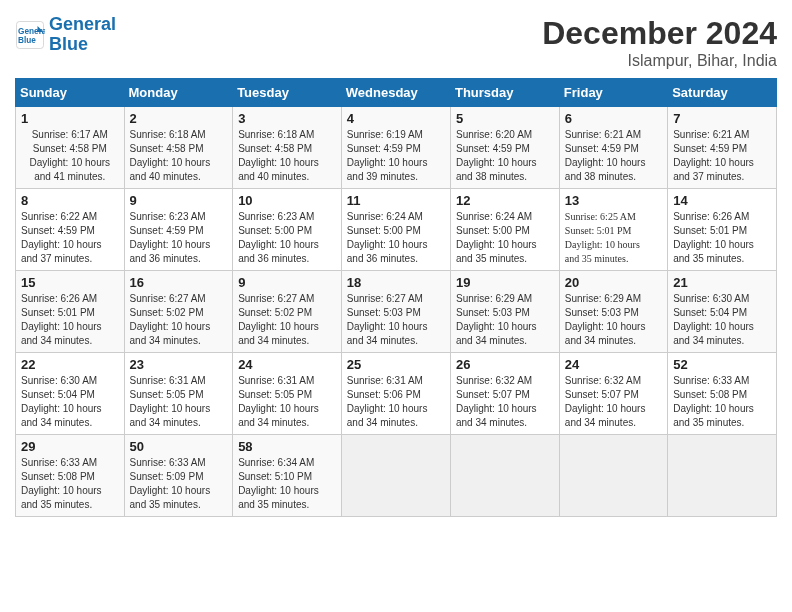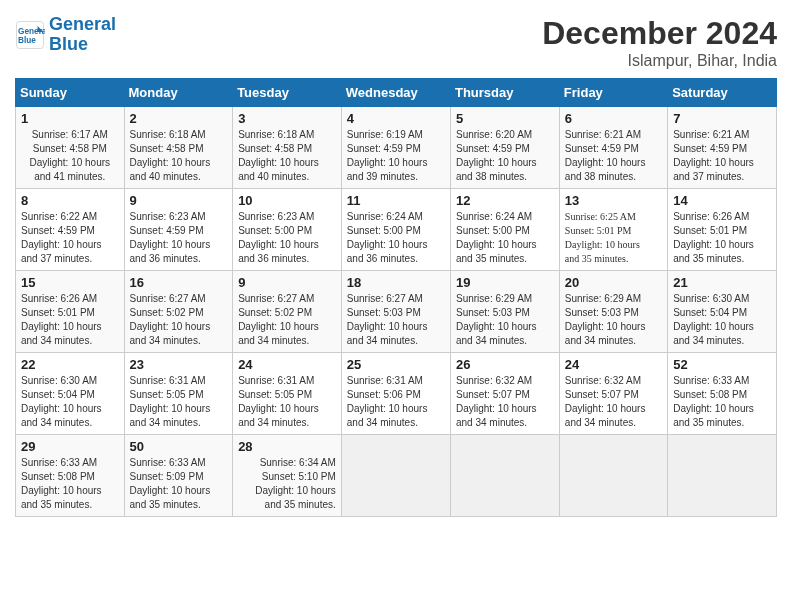--- a/index.html
+++ b/index.html
@@ -342,22 +342,22 @@
 and 35 minutes.</div>
         </td>
         <td>
           <span class="day-number">50</span>
           <div class="day-info" style="white-space: pre-line;">Sunrise: 6:33 AM
 Sunset: 5:09 PM
 Daylight: 10 hours
 and 35 minutes.</div>
         </td>
         <td>
-          <span class="day-number">28</span>
-          <div class="day-info" style="white-space: pre-line; text-align: right;">Sunrise: 6:34 AM
+          <span class="day-number">58</span>
+          <div class="day-info" style="white-space: pre-line;">Sunrise: 6:34 AM
 Sunset: 5:10 PM
 Daylight: 10 hours
 and 35 minutes.</div>
         </td>
         <td class="empty-cell"></td>
         <td class="empty-cell"></td>
         <td class="empty-cell"></td>
         <td class="empty-cell"></td>
       </tr>
     </tbody>

